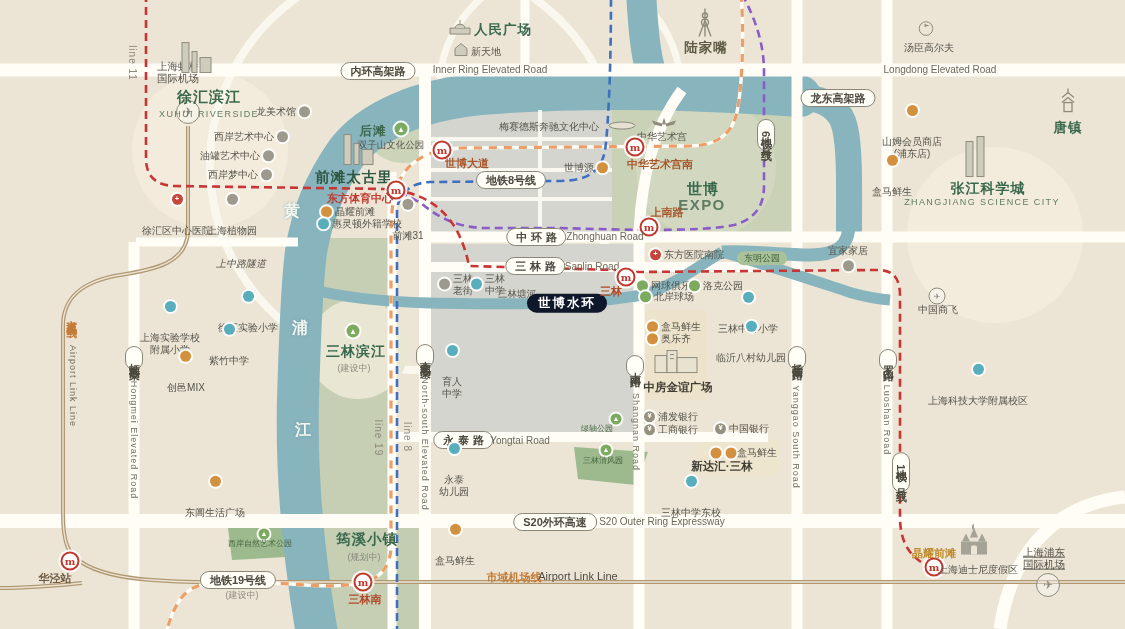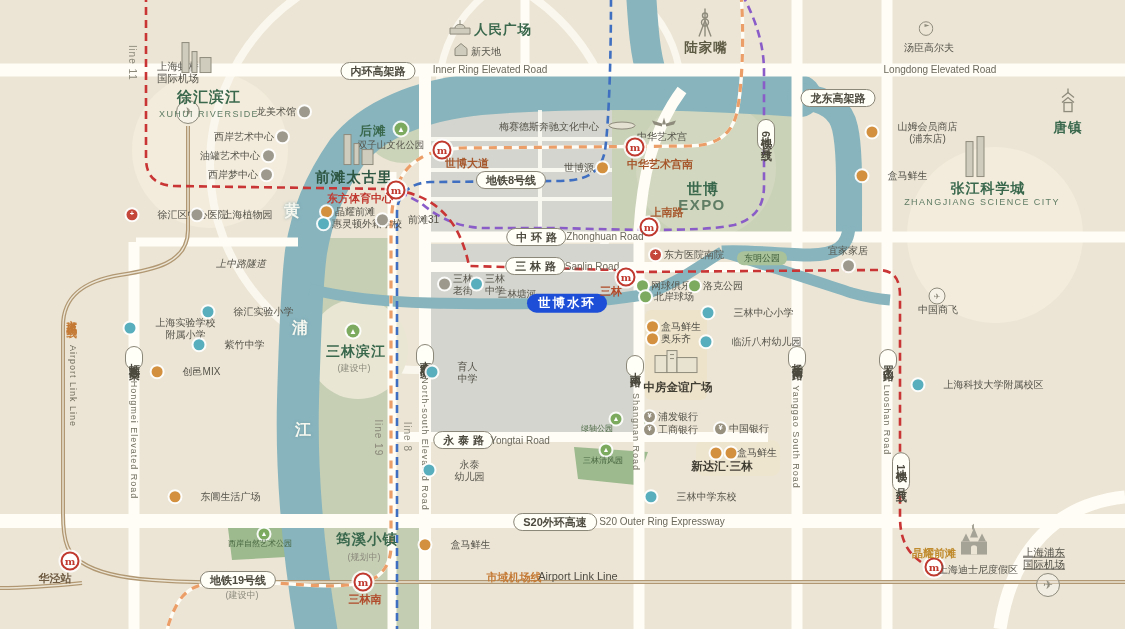--- a/index.html
+++ b/index.html
@@ -18,25 +18,25 @@
   .rc{font-size:16px;font-weight:bold;color:#f6f8f0;text-shadow:0 0 3px rgba(110,150,160,.8);}
   .lin{writing-mode:vertical-rl;font-size:10px;color:#8b887a;letter-spacing:1px;}
   .vor{writing-mode:vertical-rl;font-size:10.5px;font-weight:bold;color:#c47a35;letter-spacing:2px;}
   .ven{writing-mode:vertical-rl;font-size:9px;color:#716e5f;letter-spacing:1px;}
   .orh{font-size:11px;font-weight:bold;color:#c47a35;}
   .pill{background:#fffef7;border:1.2px solid #8a8677;border-radius:11px;padding:1.5px 9px;
         font-size:11px;font-weight:bold;color:#4c4a3e;}
   .pill.sp{letter-spacing:.35em;padding-right:4px;}
   .vpill{background:#fffef7;border:1.2px solid #8a8677;border-radius:11px;padding:7px 1.5px;
         font-size:11px;font-weight:bold;color:#4c4a3e;writing-mode:vertical-rl;letter-spacing:2px;}
-  .tpill{background:#1d4ed8;border-radius:12px;padding:2px 11px;font-size:12.5px;font-weight:bold;
+  .tpill{background:#0f172a;border-radius:12px;padding:2px 11px;font-size:12.5px;font-weight:bold;
         color:#fff;letter-spacing:2px;}
   .gpill{background:#a9c29a;border-radius:9px;padding:1.5px 7px;font-size:9px;color:#3c5c39;}
   .poi{display:flex;align-items:center;gap:3px;}
-  .poi.col{gap:20px;}
+  .poi.col{flex-direction:column;gap:20px;}
   .poi .tx{font-size:10px;color:#55534a;white-space:pre;line-height:1.15;}
   .dt{width:11px;height:11px;border-radius:50%;box-shadow:0 0 0 2px rgba(255,255,255,.9);
       display:flex;align-items:center;justify-content:center;color:#fff;font-size:7.5px;font-weight:bold;flex:none;}
   .c-teal{background:#58aebc;} .c-orange{background:#d3913f;} .c-green{background:#7cab5f;}
   .c-gray{background:#9d9a8d;} .c-red{background:#c5463b;} .c-bank{background:#98917f;}
   .pk{width:13px;height:13px;font-size:8px;}
   .pksm{width:11px;height:11px;font-size:7px;}
   .msta{width:15px;height:15px;border:2.4px solid #c0392f;background:#fff;border-radius:50%;
         box-shadow:0 0 0 2px rgba(255,255,255,.85);display:flex;align-items:center;justify-content:center;
         font-family:"DejaVu Serif",serif;font-size:10px;font-weight:bold;color:#c0392f;}

